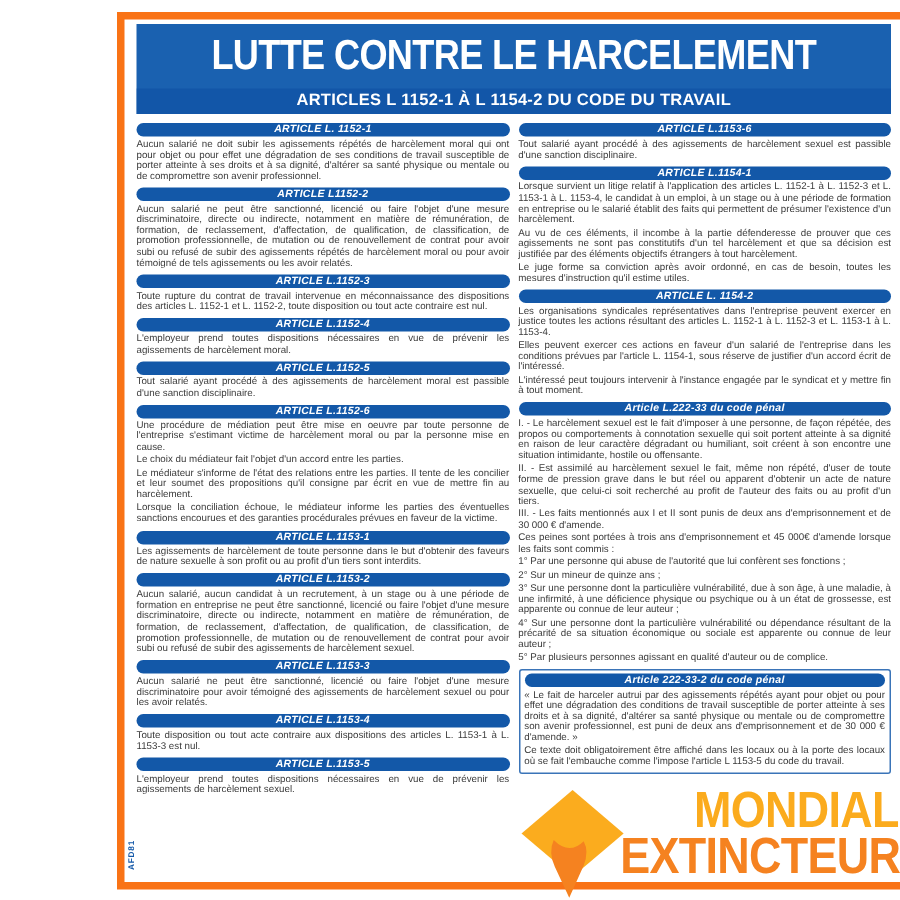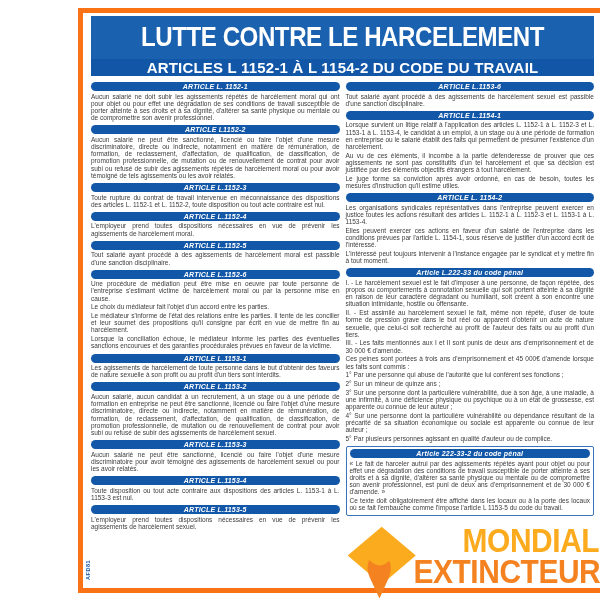--- a/index.html
+++ b/index.html
@@ -14,21 +14,21 @@
   .hdr{
     position:absolute;left:8px;right:8px;top:3px;height:60px;
     background:#1a61b0;color:#fff;text-align:center;overflow:hidden;
   }
   .hdr .title{
     font-size:28px;font-weight:bold;white-space:nowrap;margin-top:5px;
     transform:scaleX(0.86);transform-origin:center;letter-spacing:-0.5px;
   }
   .hdr .subtitle{
     position:absolute;left:0;right:0;bottom:0;height:17px;line-height:17px;
-    background:#1256a8;font-size:15px;font-weight:bold;letter-spacing:0.2px;
+    background:#1256a8;font-size:11px;font-weight:bold;letter-spacing:0.2px;
     white-space:nowrap;
   }
   .cols{
     position:absolute;left:8px;right:8px;top:69px;bottom:5px;
     display:flex;gap:6px;
   }
   .col{flex:1;min-width:0;display:flex;flex-direction:column;}
   .sec{margin-bottom:4px;}
   .pill{
     background:#1358a8;color:#fff;border-radius:6px;height:9px;line-height:9.5px;

